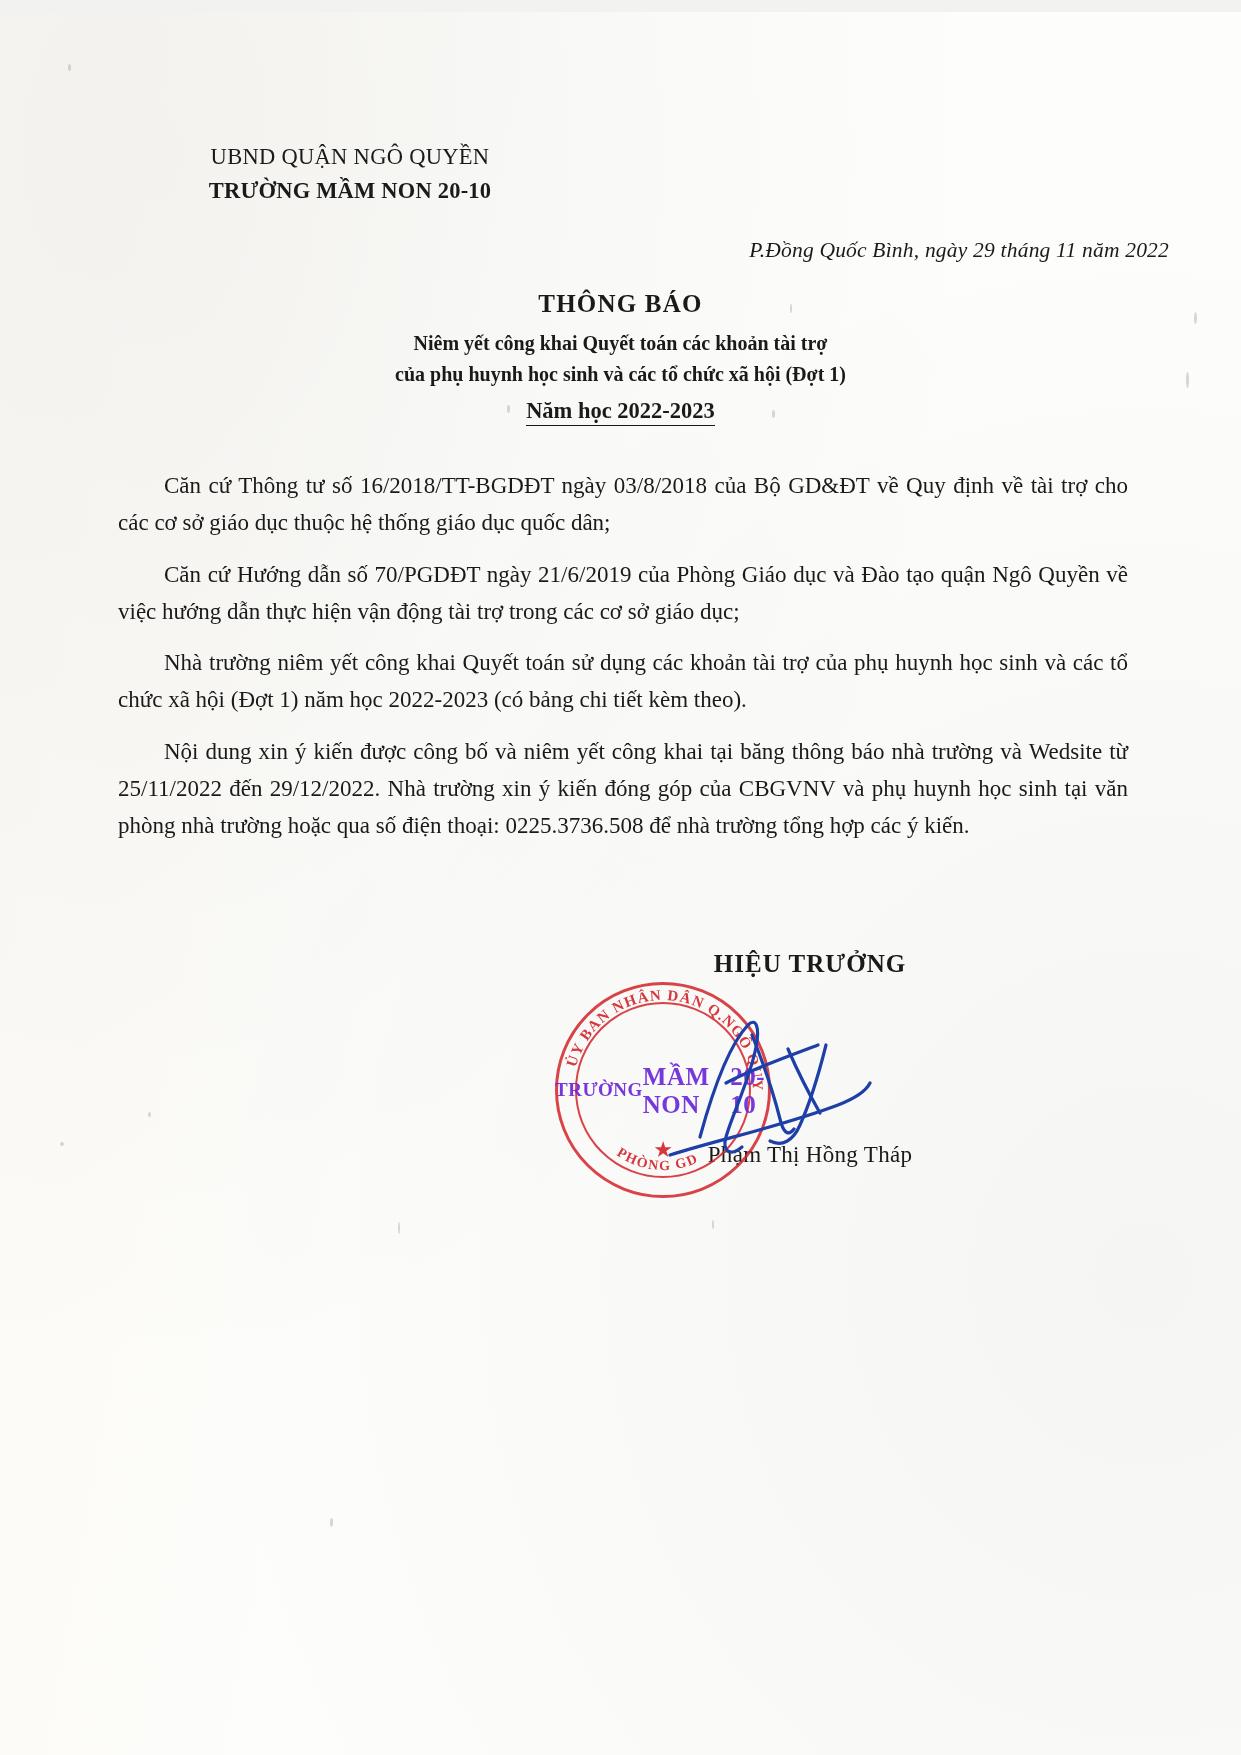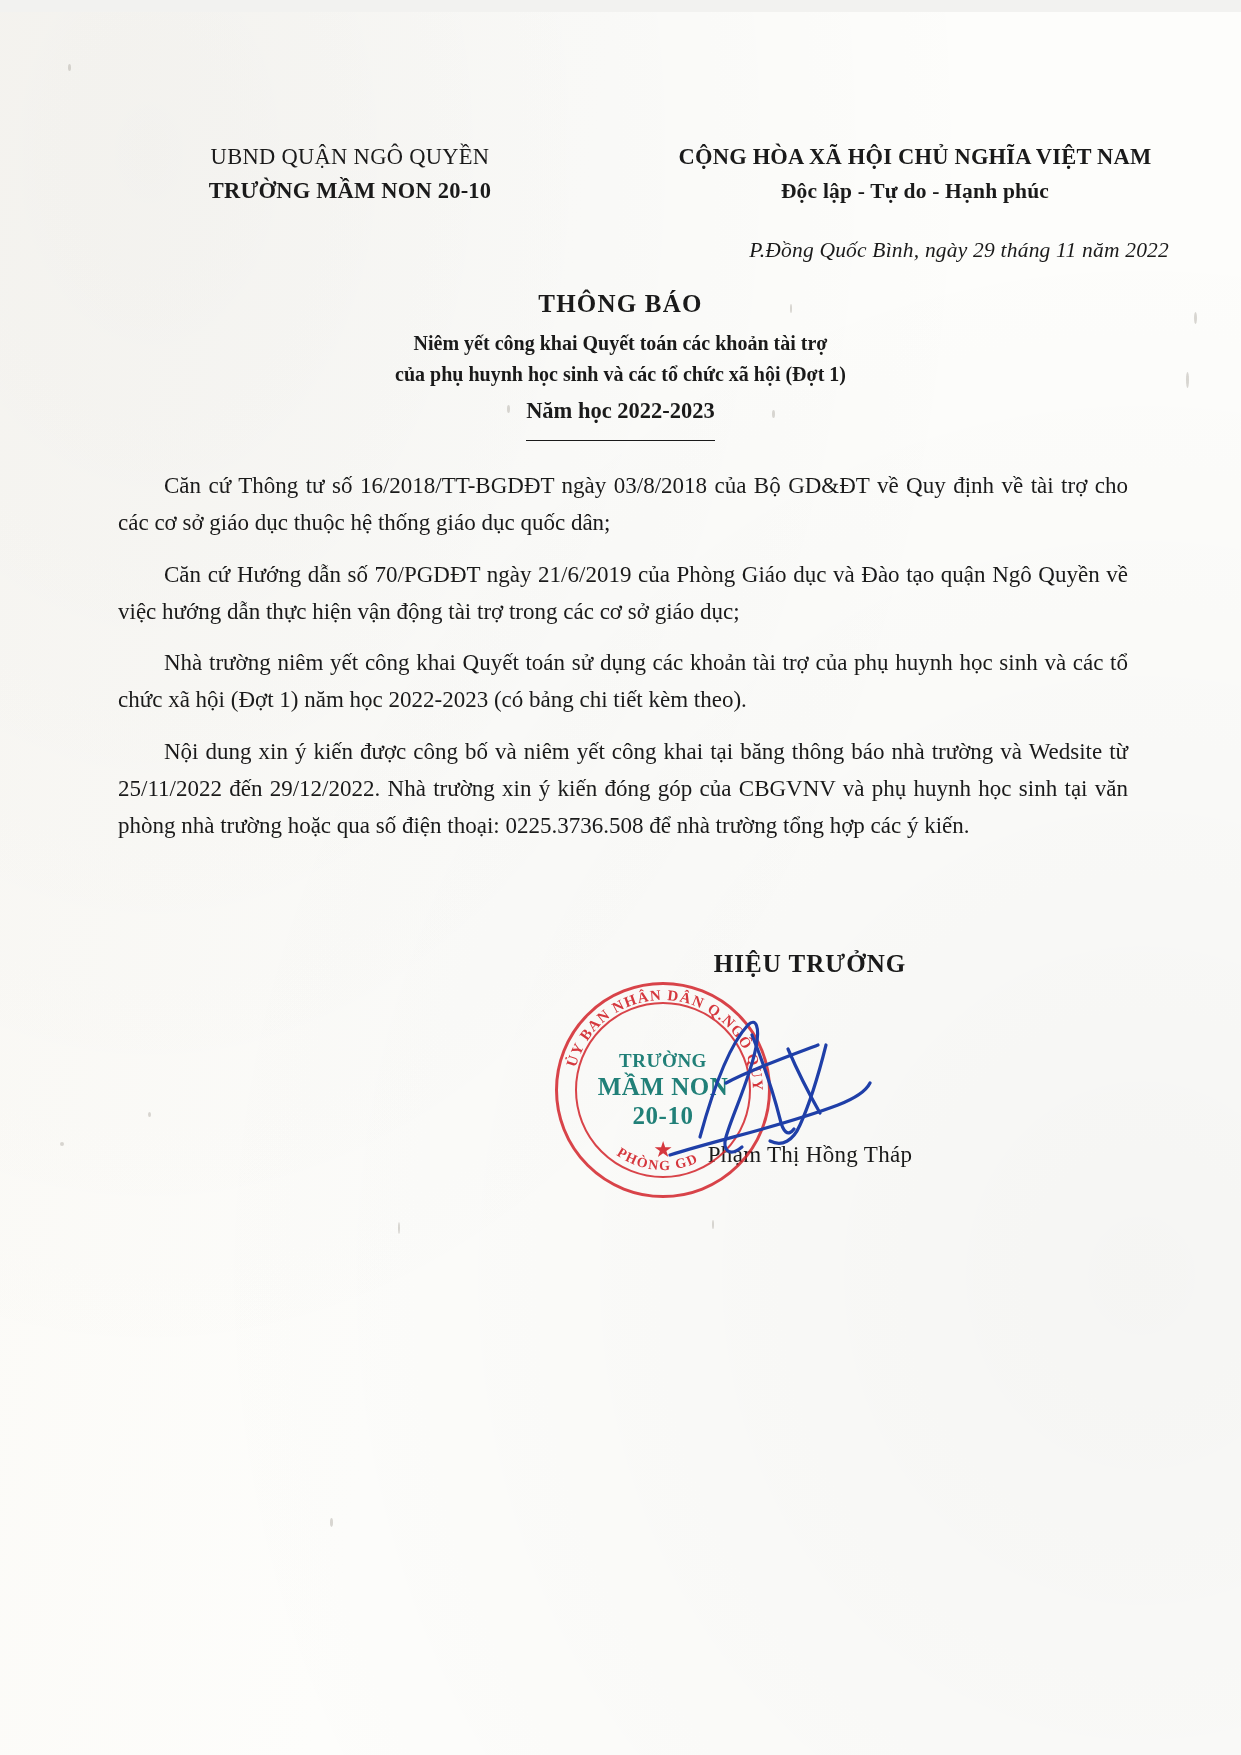--- a/index.html
+++ b/index.html
@@ -104,21 +104,21 @@
     font-size: 20px;
     font-weight: bold;
     line-height: 1.55;
   }
   .t-year {
     display: inline-block;
     font-size: 22.5px;
     font-weight: bold;
     margin-top: 8px;
     border-bottom: 1.6px solid #1a1a1a;
-    padding-bottom: 16px;
+    padding-bottom: 1px;
   }
 
   
   .body {
     position: absolute;
     top: 455px;
     left: 118px;
     width: 1010px;
     font-size: 23px;
     line-height: 1.62;
@@ -181,24 +181,23 @@
     font-size: 22px;
     opacity: .9;
   }
   .stamp-center {
     position: absolute;
     left: 0;
     top: 0;
     width: 100%;
     height: 100%;
     display: flex;
-    flex-direction: column;
     align-items: center;
     justify-content: center;
-    color: #0f766e;
+    color: #6d28d9;
     font-family: "Liberation Serif", serif;
     font-weight: bold;
     opacity: .92;
   }
   .stamp-center .s1 { font-size: 19px; letter-spacing: .5px; }
   .stamp-center .s2 { font-size: 25px; letter-spacing: .5px; margin-top: 1px;}
   .stamp-center .s3 { font-size: 25px; letter-spacing: .5px; margin-top: 1px;}
   .stamp-arc {
     position: absolute;
     inset: 0;
@@ -230,24 +229,20 @@
   <div class="speck" style="left:398px;  top:1210px; width:2px; height:12px;"></div>
   <div class="speck" style="left:712px;  top:1208px; width:2px; height:9px;"></div>
   <div class="speck" style="left:330px;  top:1506px; width:3px; height:9px;"></div>
   <div class="speck" style="left:507px;  top:393px; width:3px; height:8px;"></div>
   <div class="speck" style="left:772px;  top:398px; width:3px; height:8px;"></div>
 
   <div class="header">
     <div class="hdr-left">
       <div class="l1">UBND QUẬN NGÔ QUYỀN</div>
       <div class="l2">TRƯỜNG MẦM NON 20-10</div>
-    </div>
-    <div class="hdr-right">
-      <div class="l1">CỘNG HÒA XÃ HỘI CHỦ NGHĨA VIỆT NAM</div>
-      <div class="l2">Độc lập - Tự do - Hạnh phúc</div>
     </div>
   </div>
 
   <div class="place-date">P.Đồng Quốc Bình, ngày 29 tháng 11  năm 2022</div>
 
   <div class="title-block">
     <div class="t-main">THÔNG BÁO</div>
     <div class="t-sub1">Niêm yết công khai Quyết toán các khoản tài trợ</div>
     <div class="t-sub2">của phụ huynh học sinh và các tổ chức xã hội (Đợt 1)</div>
     <div><span class="t-year">Năm học 2022-2023</span></div>

